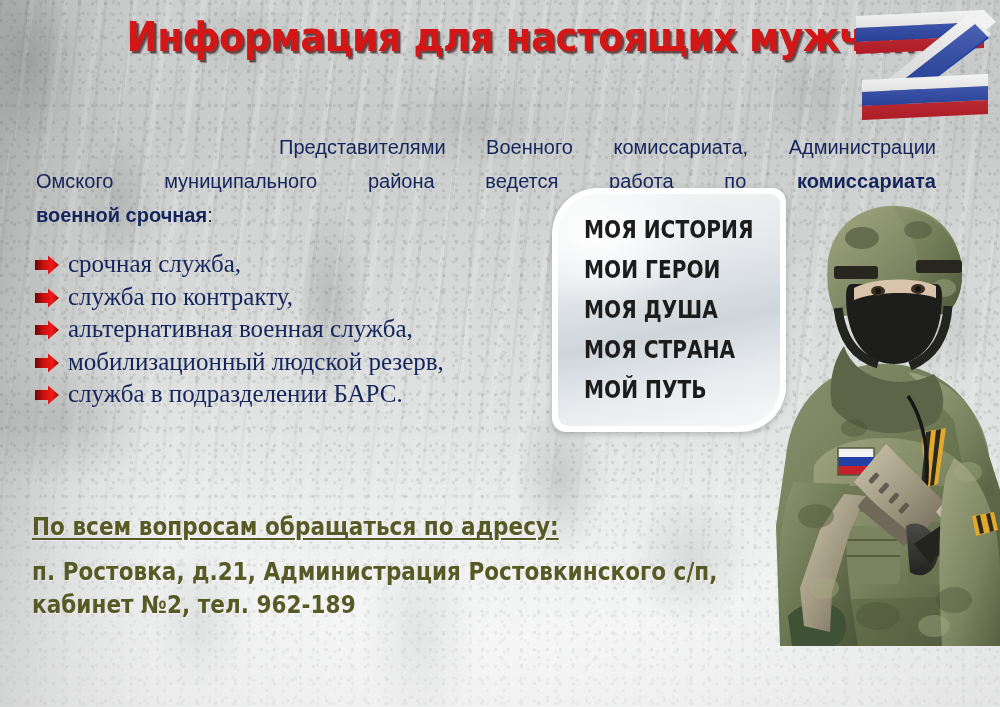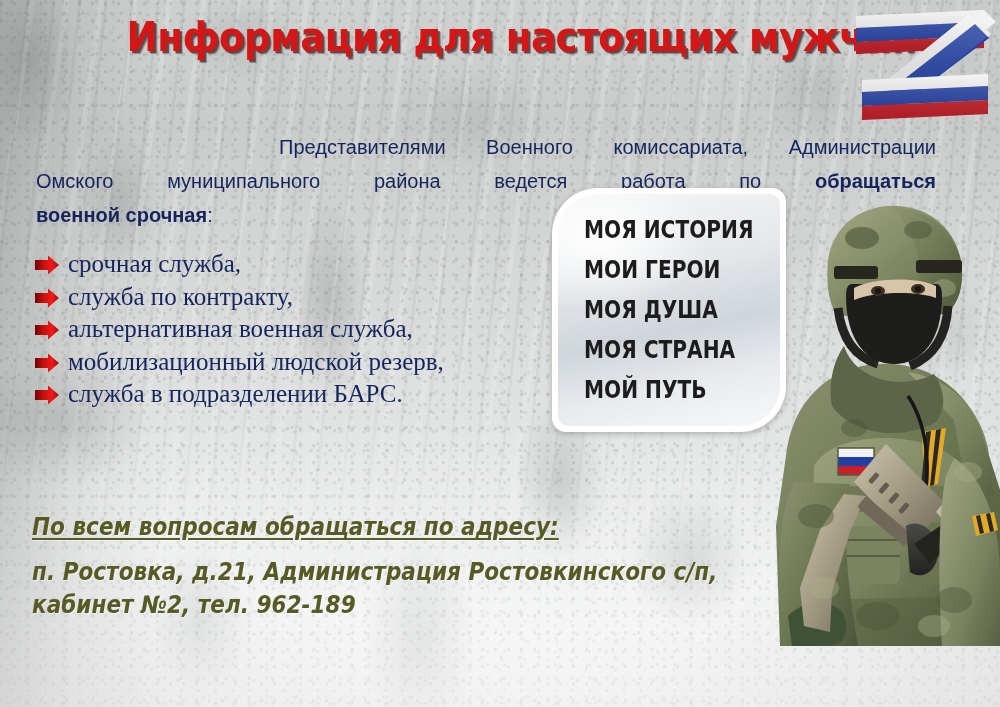--- a/index.html
+++ b/index.html
@@ -129,21 +129,21 @@
     font-weight:bold;font-size:24px;line-height:40px;
     color:#1c1c1c;letter-spacing:0px;
     transform:scaleX(.84);transform-origin:0 50%;
     white-space:nowrap;
   }
 
   
   #soldier{position:absolute;left:758px;top:196px;width:244px;height:450px;}
 
   
-  #contact{position:absolute;left:32px;top:512px;width:700px;font-style:italic;}
+  #contact{position:absolute;left:32px;top:512px;width:700px;}
   .contact-heading{
     font-family:"DejaVu Sans", sans-serif;
     font-weight:bold;font-size:24px;line-height:30px;
     color:#585a26;
     text-decoration:underline;
     text-underline-offset:3px;
     transform:scaleX(.90);transform-origin:0 50%;
     white-space:nowrap;
     text-shadow:1px 1px 0 rgba(255,255,255,.45);
   }
@@ -202,21 +202,21 @@
         <polygon points="14,76 140,70 140,82 14,88" fill="#f2f2f2"></polygon>
         <polygon points="14,88 140,82 140,96 14,102" fill="#2340a6"></polygon>
         <polygon points="14,102 140,96 140,110 14,116" fill="#c8202a"></polygon>
         <polygon points="14,76 140,70 140,110 14,116" fill="url(#shade)"></polygon>
       </g>
     </svg>
   </div>
 
   <div id="intro">
     <span class="first-line">&nbsp;&nbsp;&nbsp;&nbsp;&nbsp;&nbsp;<span>Представителями Военного комиссариата, Администрации</span></span>
-    <span class="second-line"><span>Омского муниципального района ведется работа по </span><b>обращаться</b></span>
+    <span class="second-line"><span>Омского муниципального района ведется работа по </span><b>комиссариата</b></span>
     <span class="third-line"><b>военной срочная</b><span>:</span></span>
   </div>
 
   <div id="bubble">
     <div id="bubble-inner">
       <div class="bubble-line">МОЯ ИСТОРИЯ</div>
       <div class="bubble-line">МОИ ГЕРОИ</div>
       <div class="bubble-line">МОЯ ДУША</div>
       <div class="bubble-line">МОЯ СТРАНА</div>
       <div class="bubble-line">МОЙ ПУТЬ</div>

